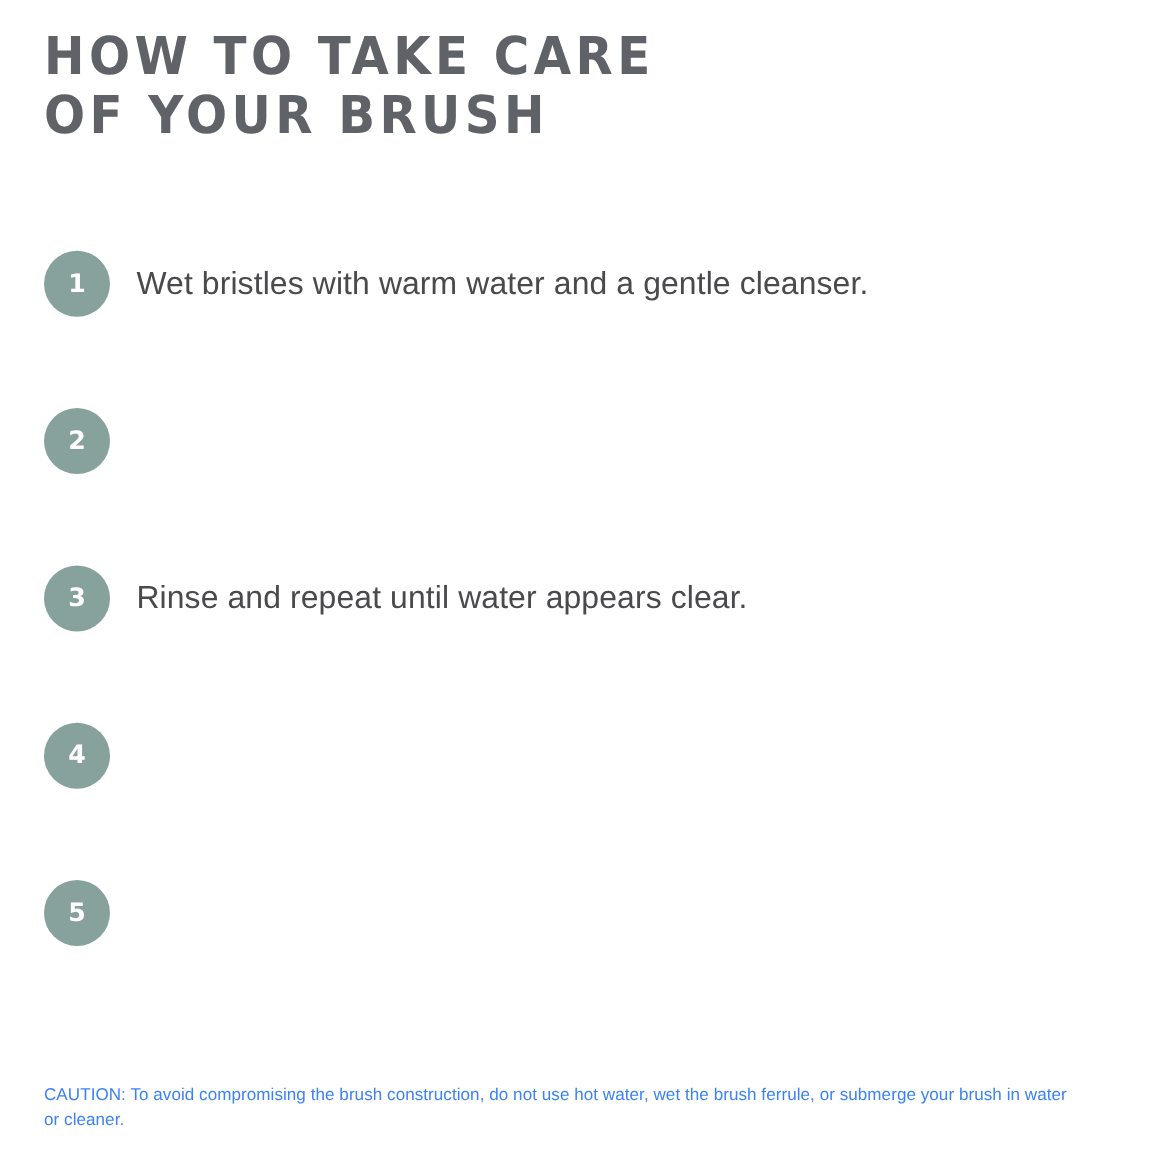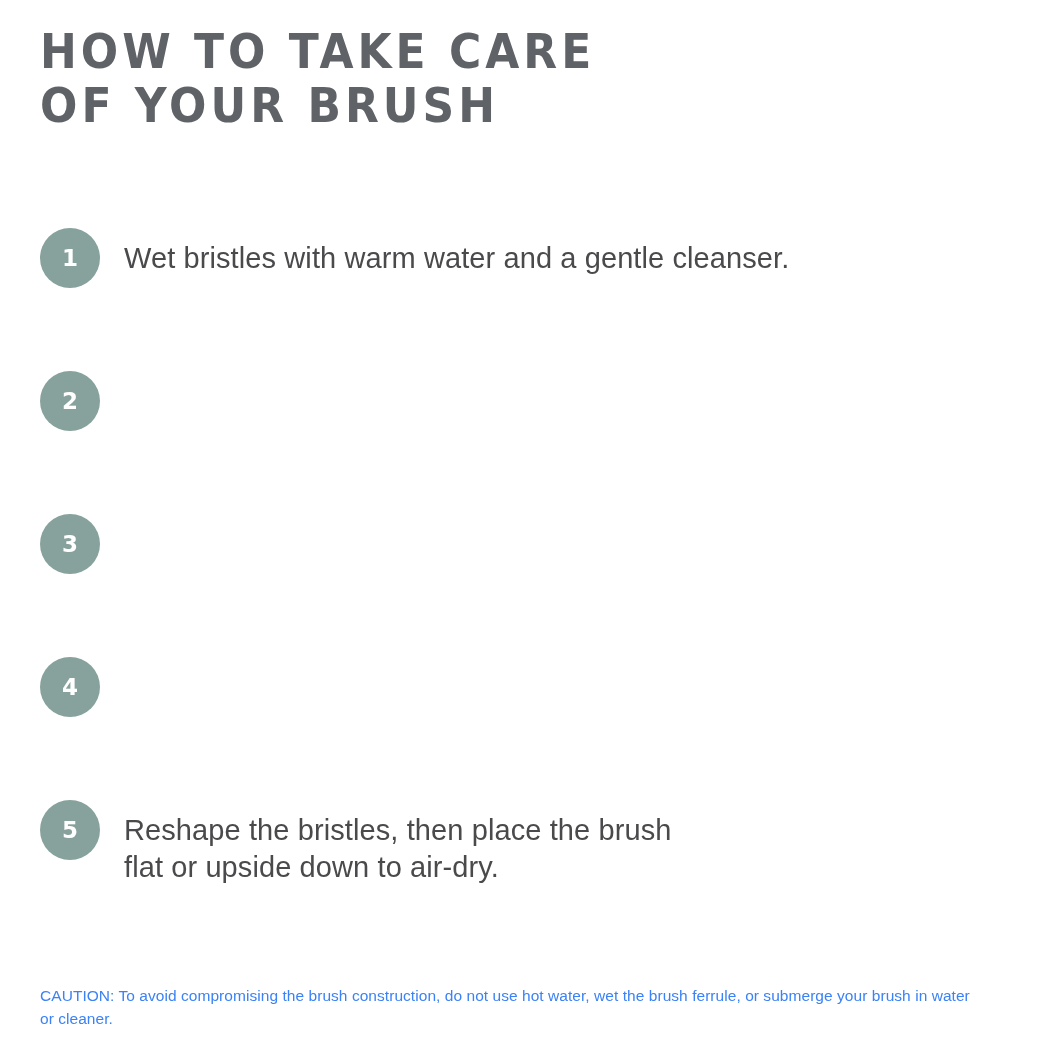--- a/index.html
+++ b/index.html
@@ -127,29 +127,28 @@
       <div class="step-badge">1</div>
       <div class="step-text">Wet bristles with warm water and a gentle cleanser.</div>
     </div>
 
     <div class="step">
       <div class="step-badge">2</div>
     </div>
 
     <div class="step">
       <div class="step-badge">3</div>
+      <div class="step-text">Rinse and repeat until water appears clear.</div>
     </div>
 
     <div class="step">
       <div class="step-badge">4</div>
     </div>
 
     <div class="step">
       <div class="step-badge">5</div>
-      <div class="step-text">Reshape the bristles, then place the brush
-flat or upside down to air-dry.</div>
     </div>
 
   </div>
 
   <div class="caution">CAUTION: To avoid compromising the brush construction, do not use hot water, wet the brush ferrule, or submerge your brush in water or cleaner.</div>
 
 </div>
 
 </body></html>

